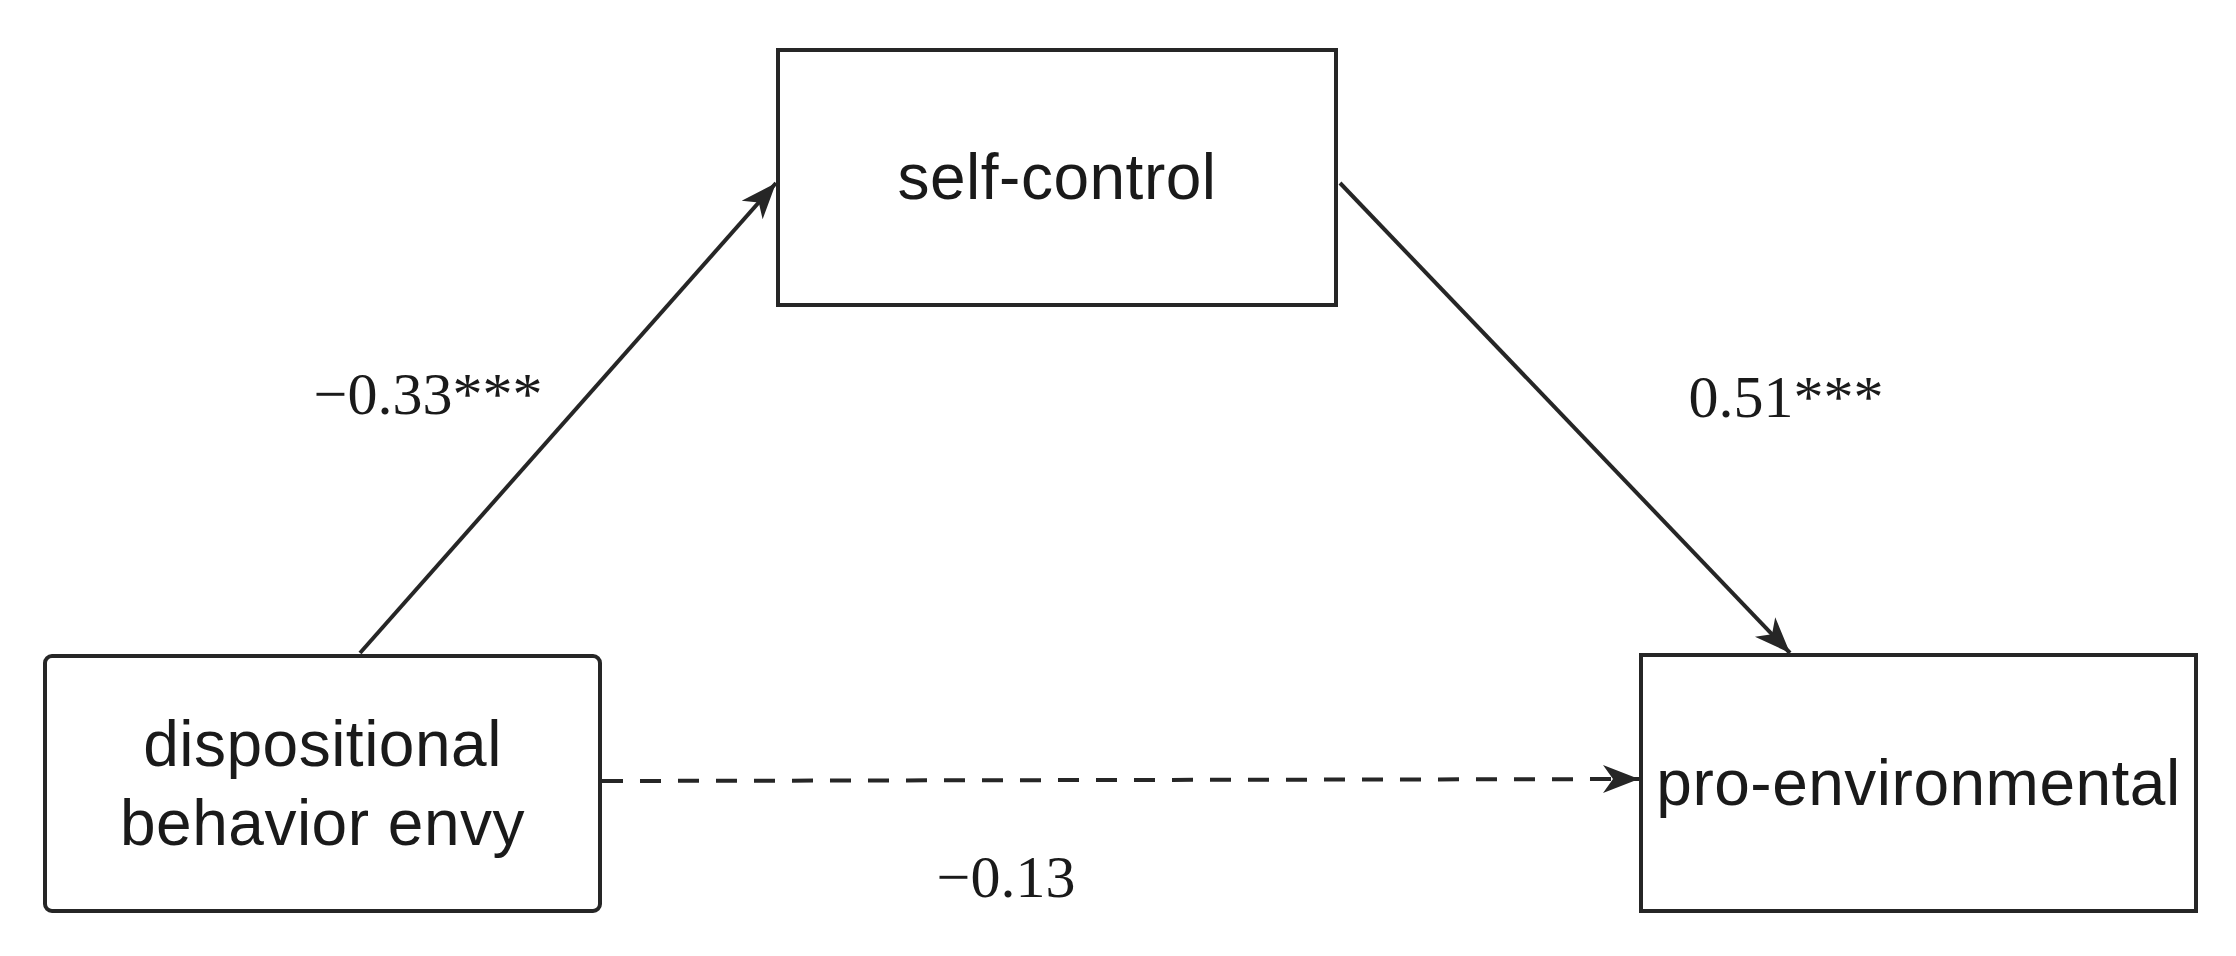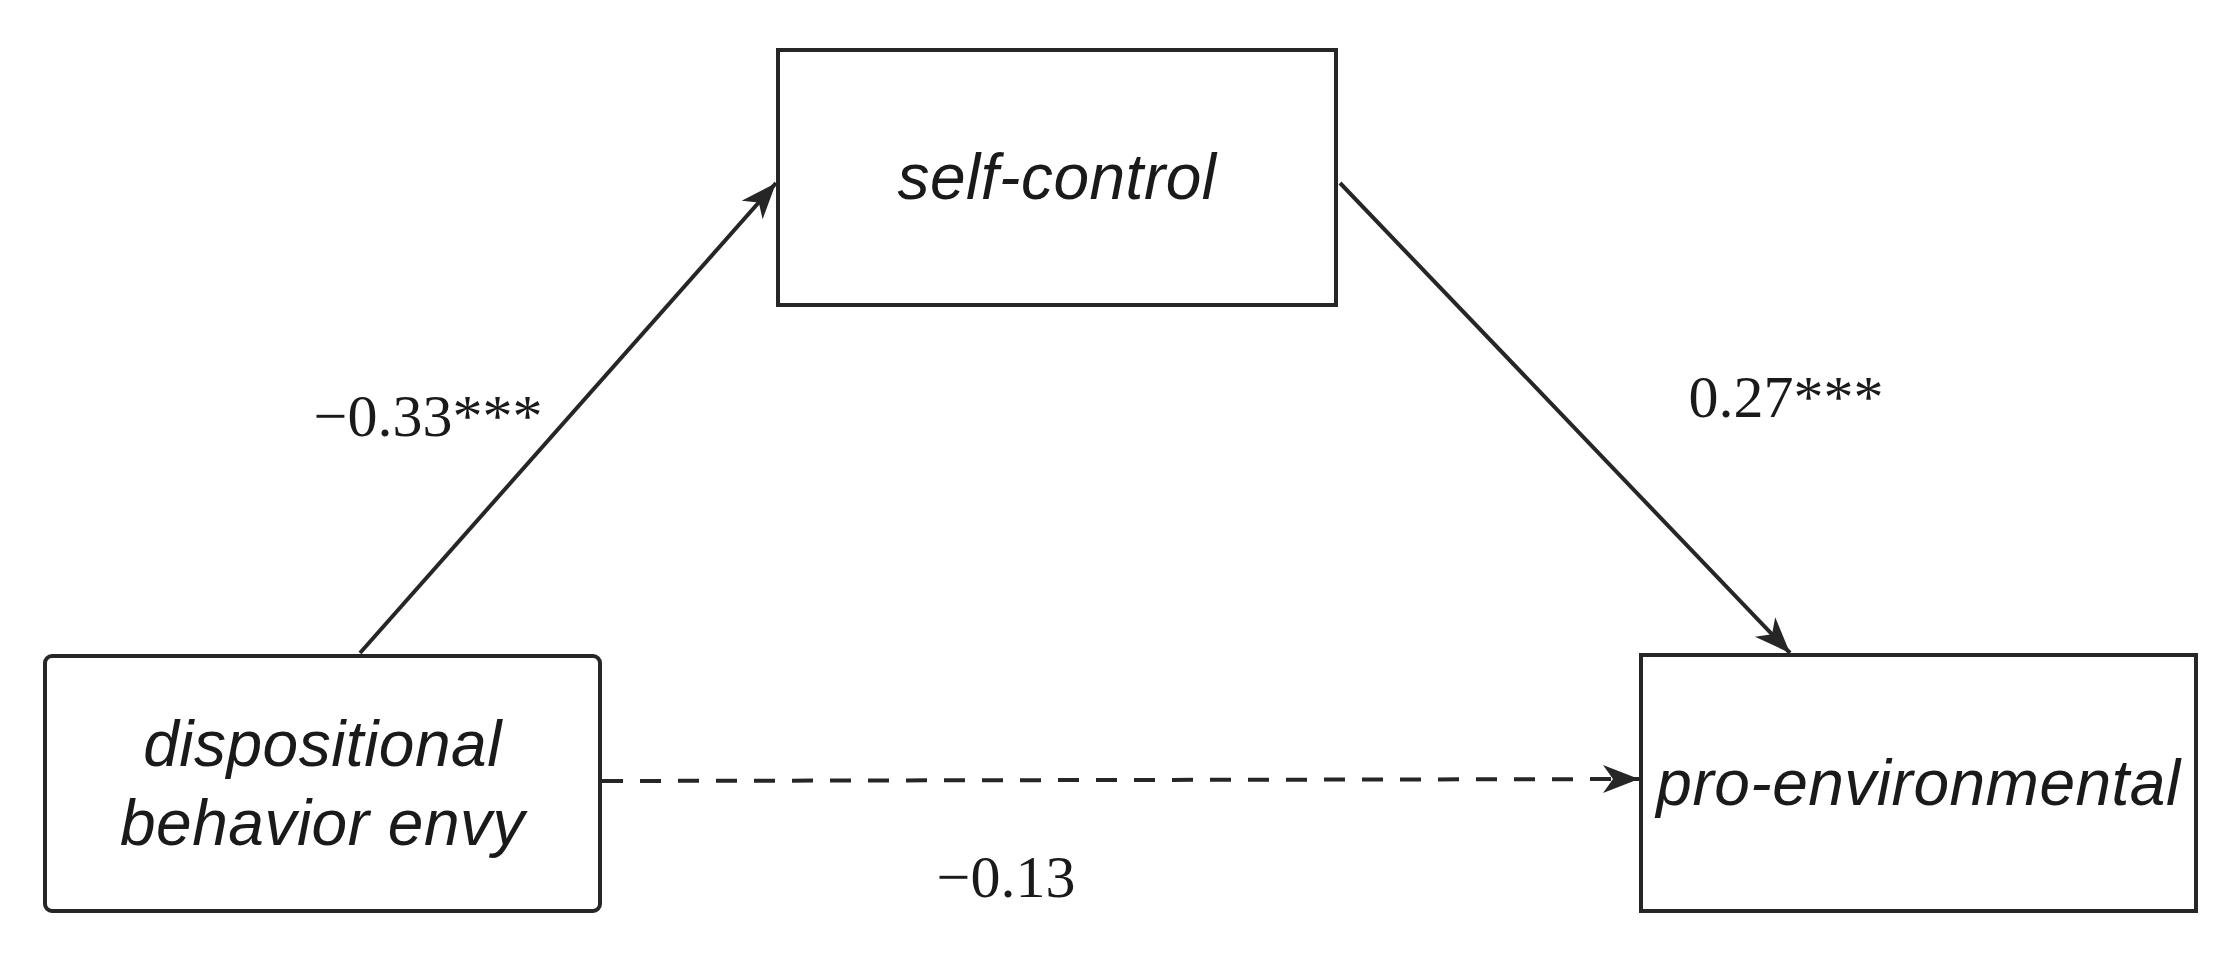--- a/index.html
+++ b/index.html
@@ -24,35 +24,34 @@
     box-sizing:border-box;
     border:4px solid var(--stroke);
     background:var(--bg);
     display:flex;flex-direction:column;
     align-items:center;justify-content:center;
     z-index:2;
     color:var(--text);
     font-size:64px;line-height:1.22;
     text-align:center;
     letter-spacing:0.5px;
-    font-style:italic;
   }
   .node-mediator{left:776px;top:48px;width:562px;height:259px;}
   .node-predictor{left:43px;top:654px;width:559px;height:259px;border-radius:9px;}
   .node-outcome{left:1639px;top:653px;width:559px;height:260px;align-items:center;}
   .coef{
     position:absolute;
     transform:translate(-50%,-50%);
     z-index:3;
     font-family:"Liberation Serif", serif;
     font-size:60px;
     color:var(--text);
     white-space:nowrap;
   }
-  .coef-a{left:428px;top:416px;}
+  .coef-a{left:428px;top:394px;}
   .coef-b{left:1786px;top:397px;}
   .coef-c{left:1006px;top:877px;}
 </style>
 </head>
 <body>
 
 <div class="canvas">
 
   <svg class="wires" width="2236" height="956" viewBox="0 0 2236 956">
     <defs>
@@ -75,16 +74,16 @@
   <div class="node node-predictor">
     <span>dispositional</span>
     <span>behavior envy</span>
   </div>
 
   <div class="node node-outcome">
     <span>pro-environmental</span>
   </div>
 
   <div class="coef coef-a">−0.33***</div>
-  <div class="coef coef-b">0.27***</div>
+  <div class="coef coef-b">0.51***</div>
   <div class="coef coef-c">−0.13</div>
 
 </div>
 
 </body></html>

